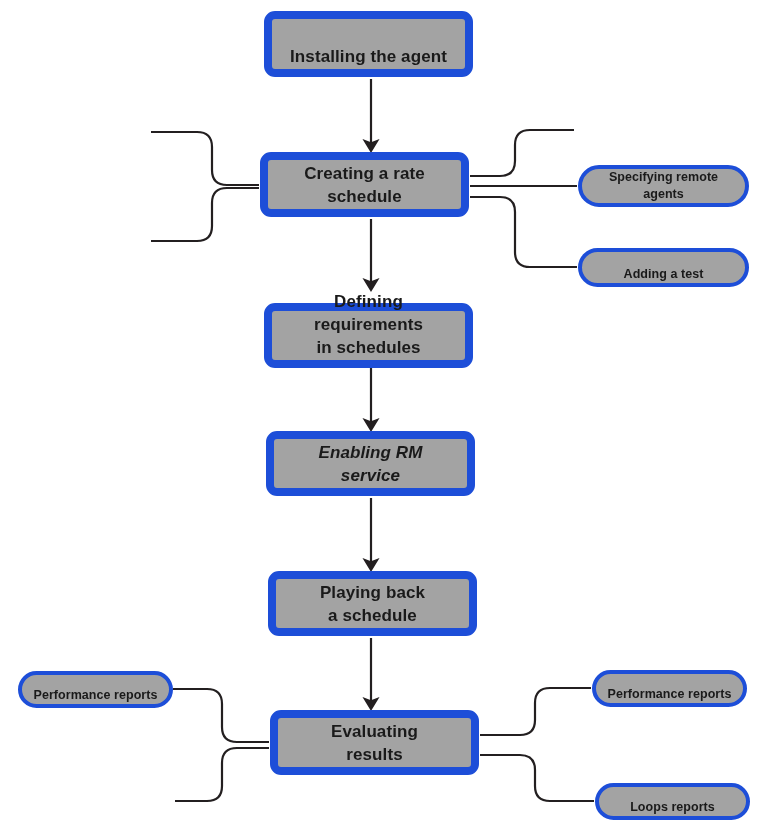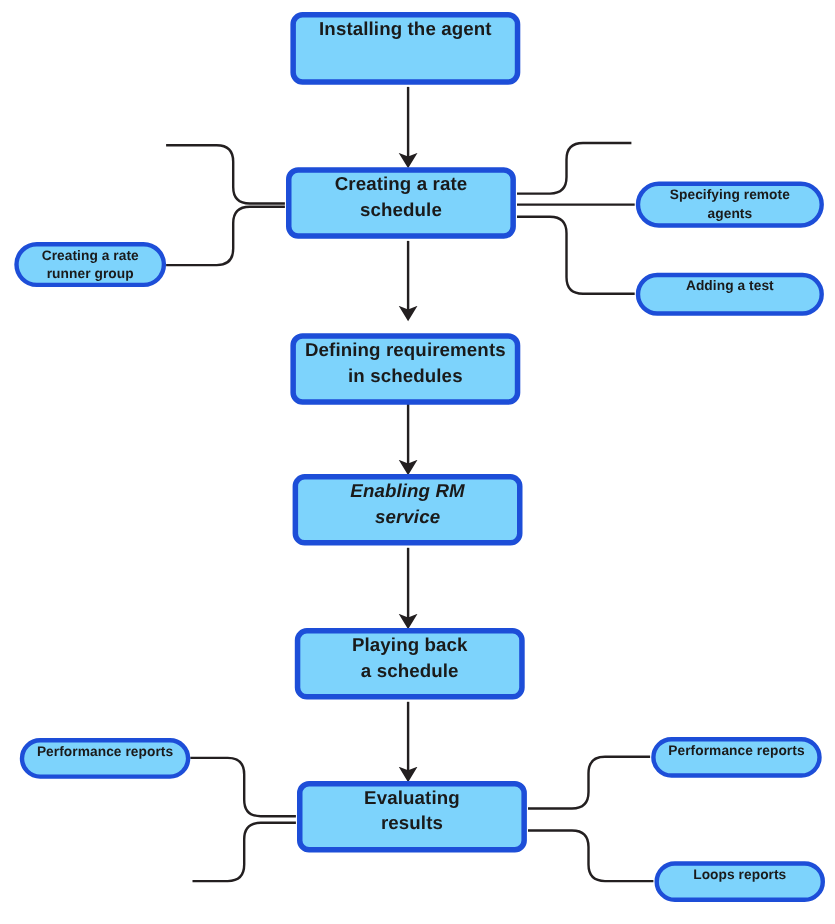--- a/index.html
+++ b/index.html
@@ -20,25 +20,25 @@
     left: 0;
     top: 0;
     width: 759px;
     height: 840px;
     pointer-events: none;
   }
   .node {
     position: absolute;
     box-sizing: border-box;
     display: flex;
-    align-items: flex-start;
+    align-items: flex-end;
     justify-content: center;
     text-align: center;
-    background: #7dd3fc;
-    border: 5px solid #1d4ed8;
+    background: #a3a3a3;
+    border: 8px solid #1d4ed8;
     color: #1a1a1a;
     z-index: 2;
   }
   .node-main {
     border-radius: 11px;
     font-size: 17px;
     font-weight: bold;
     line-height: 1.35;
     letter-spacing: 0.1px;
   }
@@ -114,24 +114,20 @@
     <span class="node-label">Playing back
 a schedule</span>
   </div>
 
   <div class="node node-main" style="left:270px; top:710px; width:209px; height:65px;">
     <span class="node-label">Evaluating
 results</span>
   </div>
 
 
-  <div class="node node-pill" style="left:13px; top:220px; width:138px; height:41px;">
-    <span class="node-label">Creating a rate
-runner group</span>
-  </div>
 
 
   <div class="node node-pill" style="left:578px; top:165px; width:171px; height:42px;">
     <span class="node-label">Specifying remote
 agents</span>
   </div>
 
   <div class="node node-pill" style="left:578px; top:248px; width:171px; height:39px;">
     <span class="node-label">Adding a test</span>
   </div>

